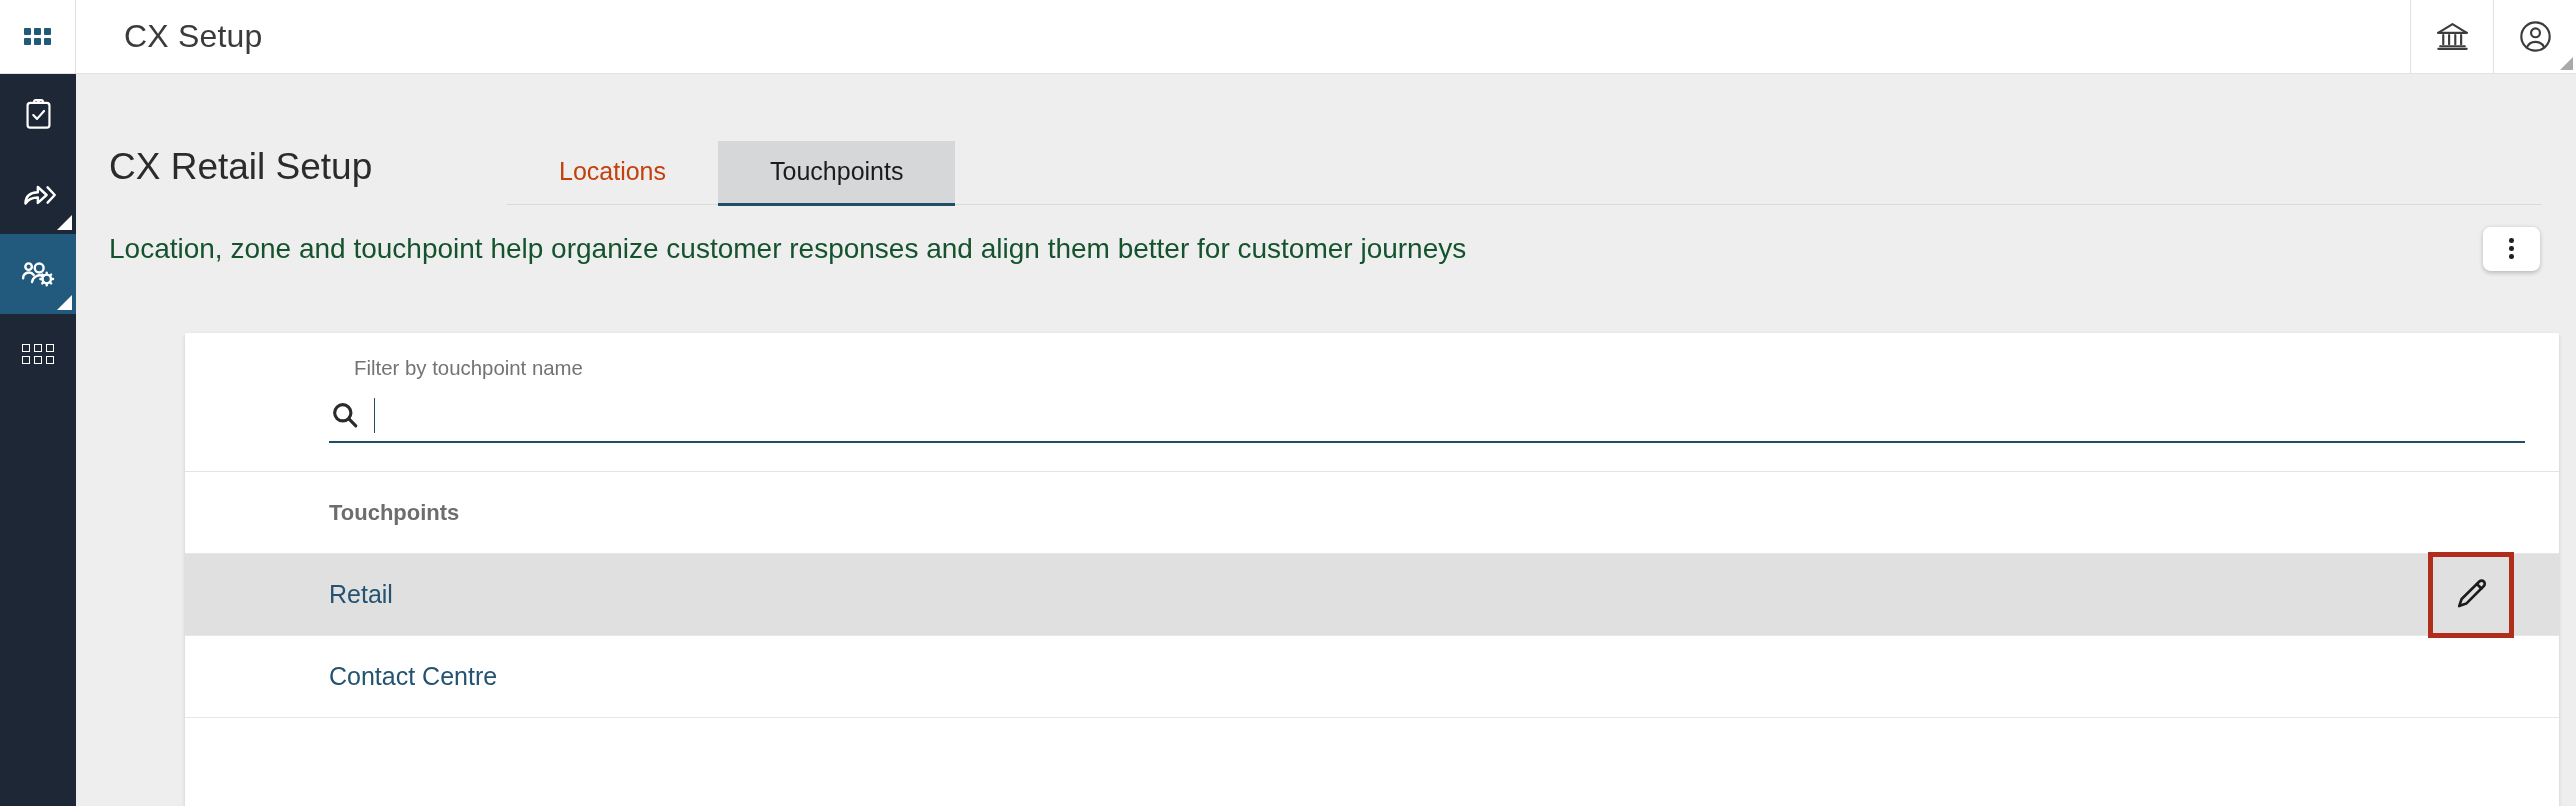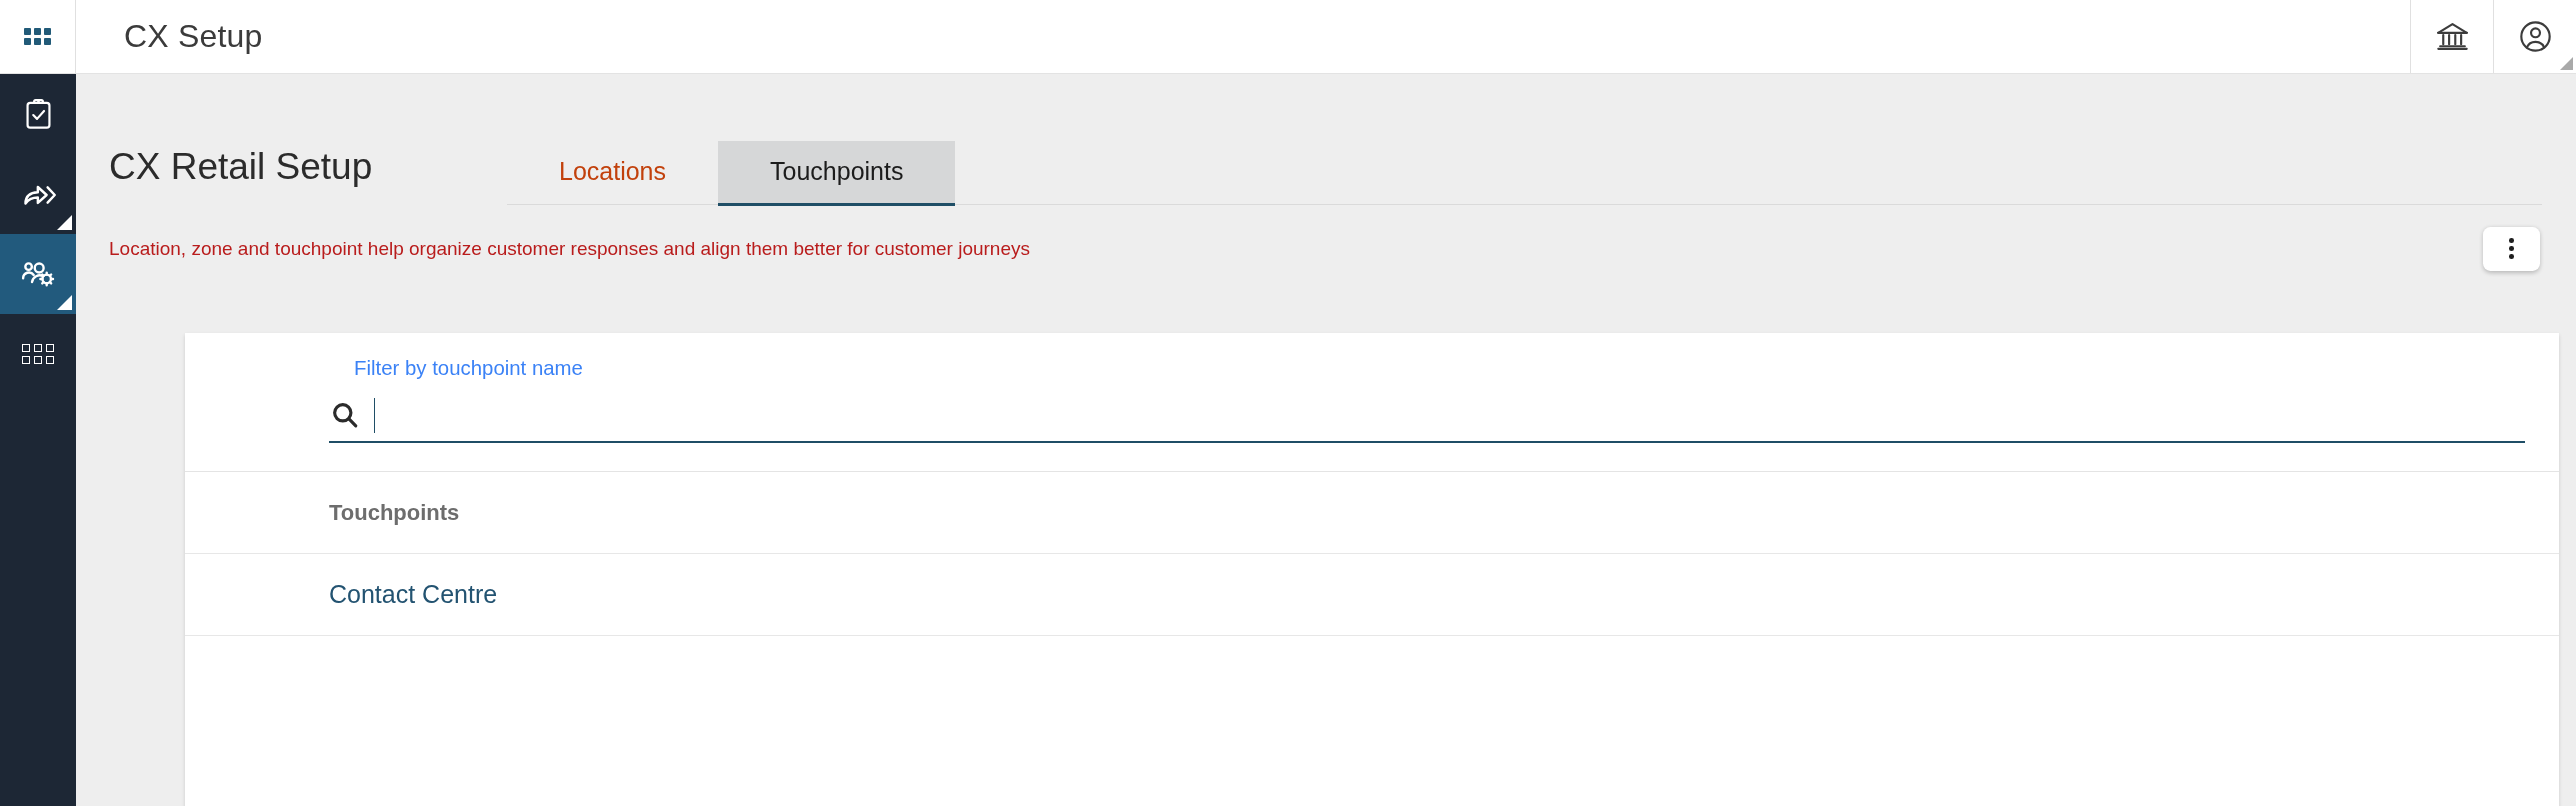--- a/index.html
+++ b/index.html
@@ -156,22 +156,22 @@
 
   .subtitle-row {
     position: absolute;
     top: 146px; left: 33px;
     width: 2433px;
     height: 57px;
     display: flex;
     align-items: center;
   }
   .subtitle {
-    font-size: 19px;
-    color: #b91c1c;
+    font-size: 28px;
+    color: #14532d;
     flex: 1;
   }
   .kebab-btn {
     width: 57px;
     height: 44px;
     background: #ffffff;
     border-radius: 7.4px;
     border: none;
     box-shadow: 0 1.9px 4.6px rgba(0,0,0,.22);
     display: flex;
@@ -196,21 +196,21 @@
   .filter-zone {
     position: relative;
     height: 139px;
     border-bottom: 0.9px solid #e4e4e4;
     padding: 0 35px;
   }
   .filter-label {
     position: absolute;
     top: 24px; left: 169px;
     font-size: 20.4px;
-    color: #3b82f6;
+    color: #737373;
   }
   .filter-line {
     position: absolute;
     top: 56px; left: 144px;
     width: 2196px;
     display: flex;
     align-items: center;
     height: 54px;
     border-bottom: 2.8px solid #1f4e66;
   }
@@ -379,20 +379,29 @@
           <circle cx="10.5" cy="10.5" r="6.2"></circle>
           <line x1="15.2" y1="15.2" x2="20.4" y2="20.4"></line>
         </svg>
         <span class="caret"></span>
         <input class="filter-input" type="text" placeholder="" style="">
       </div>
     </div>
 
     <div class="list-head">Touchpoints</div>
 
+    <div class="row selected">
+      <span class="row-label">Retail</span>
+      <span class="edit-cell highlight">
+        <svg class="pencil" viewBox="0 0 24 24" fill="none" stroke="#1c1c1c" stroke-width="1.7" stroke-linecap="round" stroke-linejoin="round">
+          <path d="M17.1 3.6a2 2 0 0 1 2.9 2.9L8.6 17.9 4 19.5l1.6-4.6z"></path>
+          <line x1="15.5" y1="5.2" x2="18.4" y2="8.1"></line>
+        </svg>
+      </span>
+    </div>
 
     <div class="row">
       <span class="row-label">Contact Centre</span>
       <span class="edit-cell"></span>
     </div>
 
   </div>
 </div>
 
 

